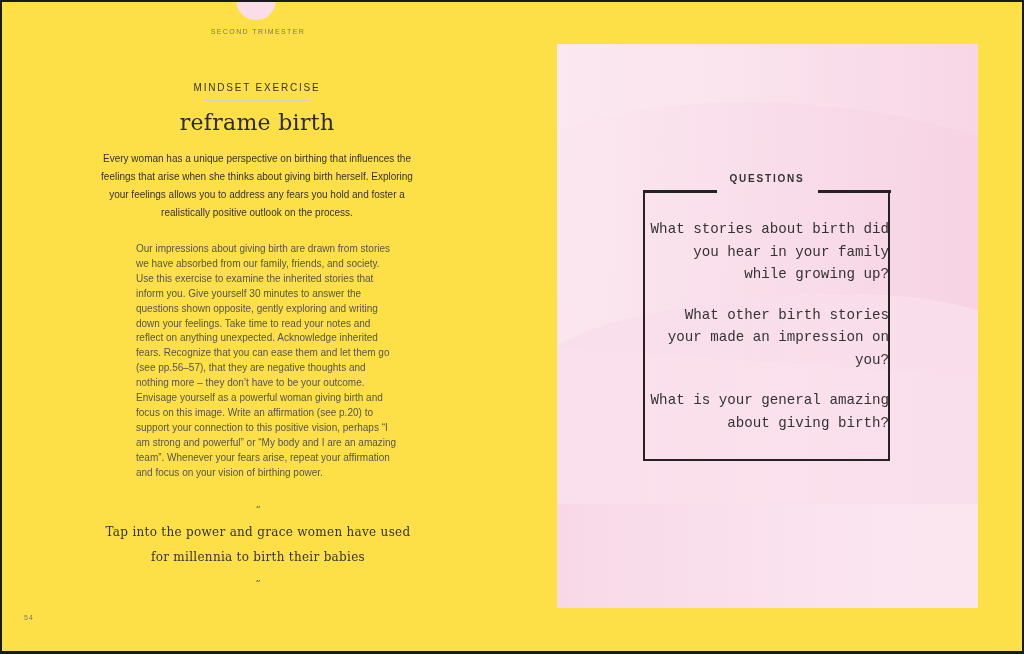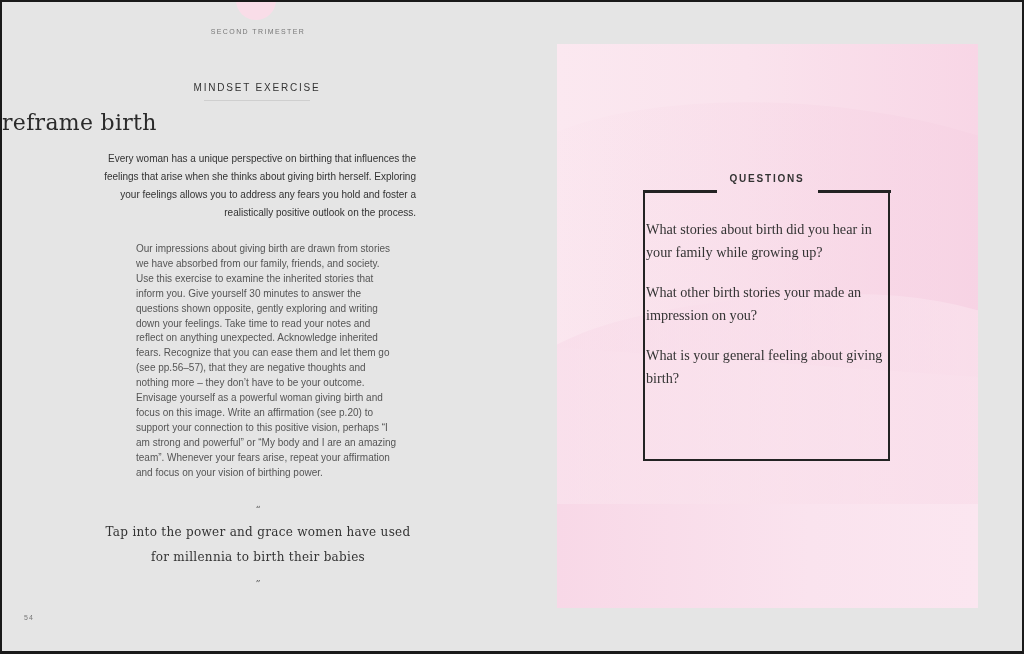--- a/index.html
+++ b/index.html
@@ -3,46 +3,46 @@
 <meta charset="utf-8">
 <style>
   html, body { margin: 0; padding: 0; }
   body {
     width: 1024px; height: 654px; overflow: hidden;
     background: #1a1a1a;
     position: relative;
   }
   .spread {
     position: absolute; left: 2px; top: 2px; right: 2px; bottom: 3px;
-    background: #e5e5e5;
+    background: #fde047;
     overflow: hidden;
   }
   .circle {
     position: absolute; left: 234px; top: -22px; width: 40px; height: 40px;
     border-radius: 50%; background: #f9dde8;
   }
   .running-head {
     position: absolute; left: 0; width: 512px; top: 26px; text-align: center;
     font-family: "Liberation Sans", sans-serif; font-size: 7px; letter-spacing: 1.4px;
     color: #777;
   }
   .left-page { position: absolute; left: 0; top: 0; width: 512px; height: 100%; }
   .eyebrow {
     position: absolute; left: 0; width: 510px; top: 80px; text-align: center;
     font-family: "Liberation Sans", sans-serif; font-size: 10px; letter-spacing: 1.8px; color: #333;
   }
   .eyebrow-rule {
     position: absolute; left: 202px; width: 106px; top: 98px; height: 1px; background: #cfcfcf;
   }
   .title {
-    position: absolute; left: 0; width: 510px; top: 108px; text-align: left;
+    position: absolute; left: 0; width: 510px; top: 108px; text-align: center;
     font-family: "DejaVu Serif", serif; font-size: 22px; color: #2a2a2a; letter-spacing: 0.3px;
   }
   .intro {
-    position: absolute; left: 96px; width: 318px; top: 148px; text-align: right;
+    position: absolute; left: 96px; width: 318px; top: 148px; text-align: center;
     font-family: "Liberation Sans", sans-serif; font-size: 10px; line-height: 18px; color: #333;
   }
   .body-text {
     position: absolute; left: 134px; width: 262px; top: 240px;
     font-family: Liberation Sans, sans-serif; font-size: 10px; line-height: 14.9px; color: #555;
   }
   .quote-open, .quote-close {
     position: absolute; left: 0; width: 512px; text-align: center;
     font-family: "DejaVu Serif", serif; font-size: 10px; color: #555;
   }
@@ -84,21 +84,21 @@
     position: absolute; top: 190px; height: 2.5px; background: #232323;
   }
   .qbox-top-left { left: 643px; width: 74px; }
   .qbox-top-right { left: 818px; width: 73px; }
   .qbox-label {
     position: absolute; left: 643px; width: 248px; top: 173px; text-align: center;
     font-family: "Liberation Sans", sans-serif; font-size: 10px; font-weight: bold; letter-spacing: 1.8px; color: #333;
   }
   .questions {
     position: absolute; left: 646px; width: 243px; top: 218px;
-    font-family: Liberation Serif, serif; font-size: 14.2px; line-height: 22.5px; color: #333; text-align: left;
+    font-family: Liberation Mono, monospace; font-size: 14.2px; line-height: 22.5px; color: #333; text-align: right;
   }
   .questions p { margin: 0 0 18px 0; }
 </style>
 </head>
 <body>
 
 <div class="spread">
   <div class="left-page">
     <div class="circle"></div>
     <div class="running-head">SECOND TRIMESTER</div>
@@ -120,14 +120,14 @@
   </div>
 </div>
 
 <div class="qbox"></div>
 <div class="qbox-top-left"></div>
 <div class="qbox-top-right"></div>
 <div class="qbox-label">QUESTIONS</div>
 <div class="questions">
   <p>What stories about birth did you hear in your family while growing up?</p>
   <p>What other birth stories your made an impression on you?</p>
-  <p>What is your general feeling about giving birth?</p>
+  <p>What is your general amazing about giving birth?</p>
 </div>
 
 </body></html>

